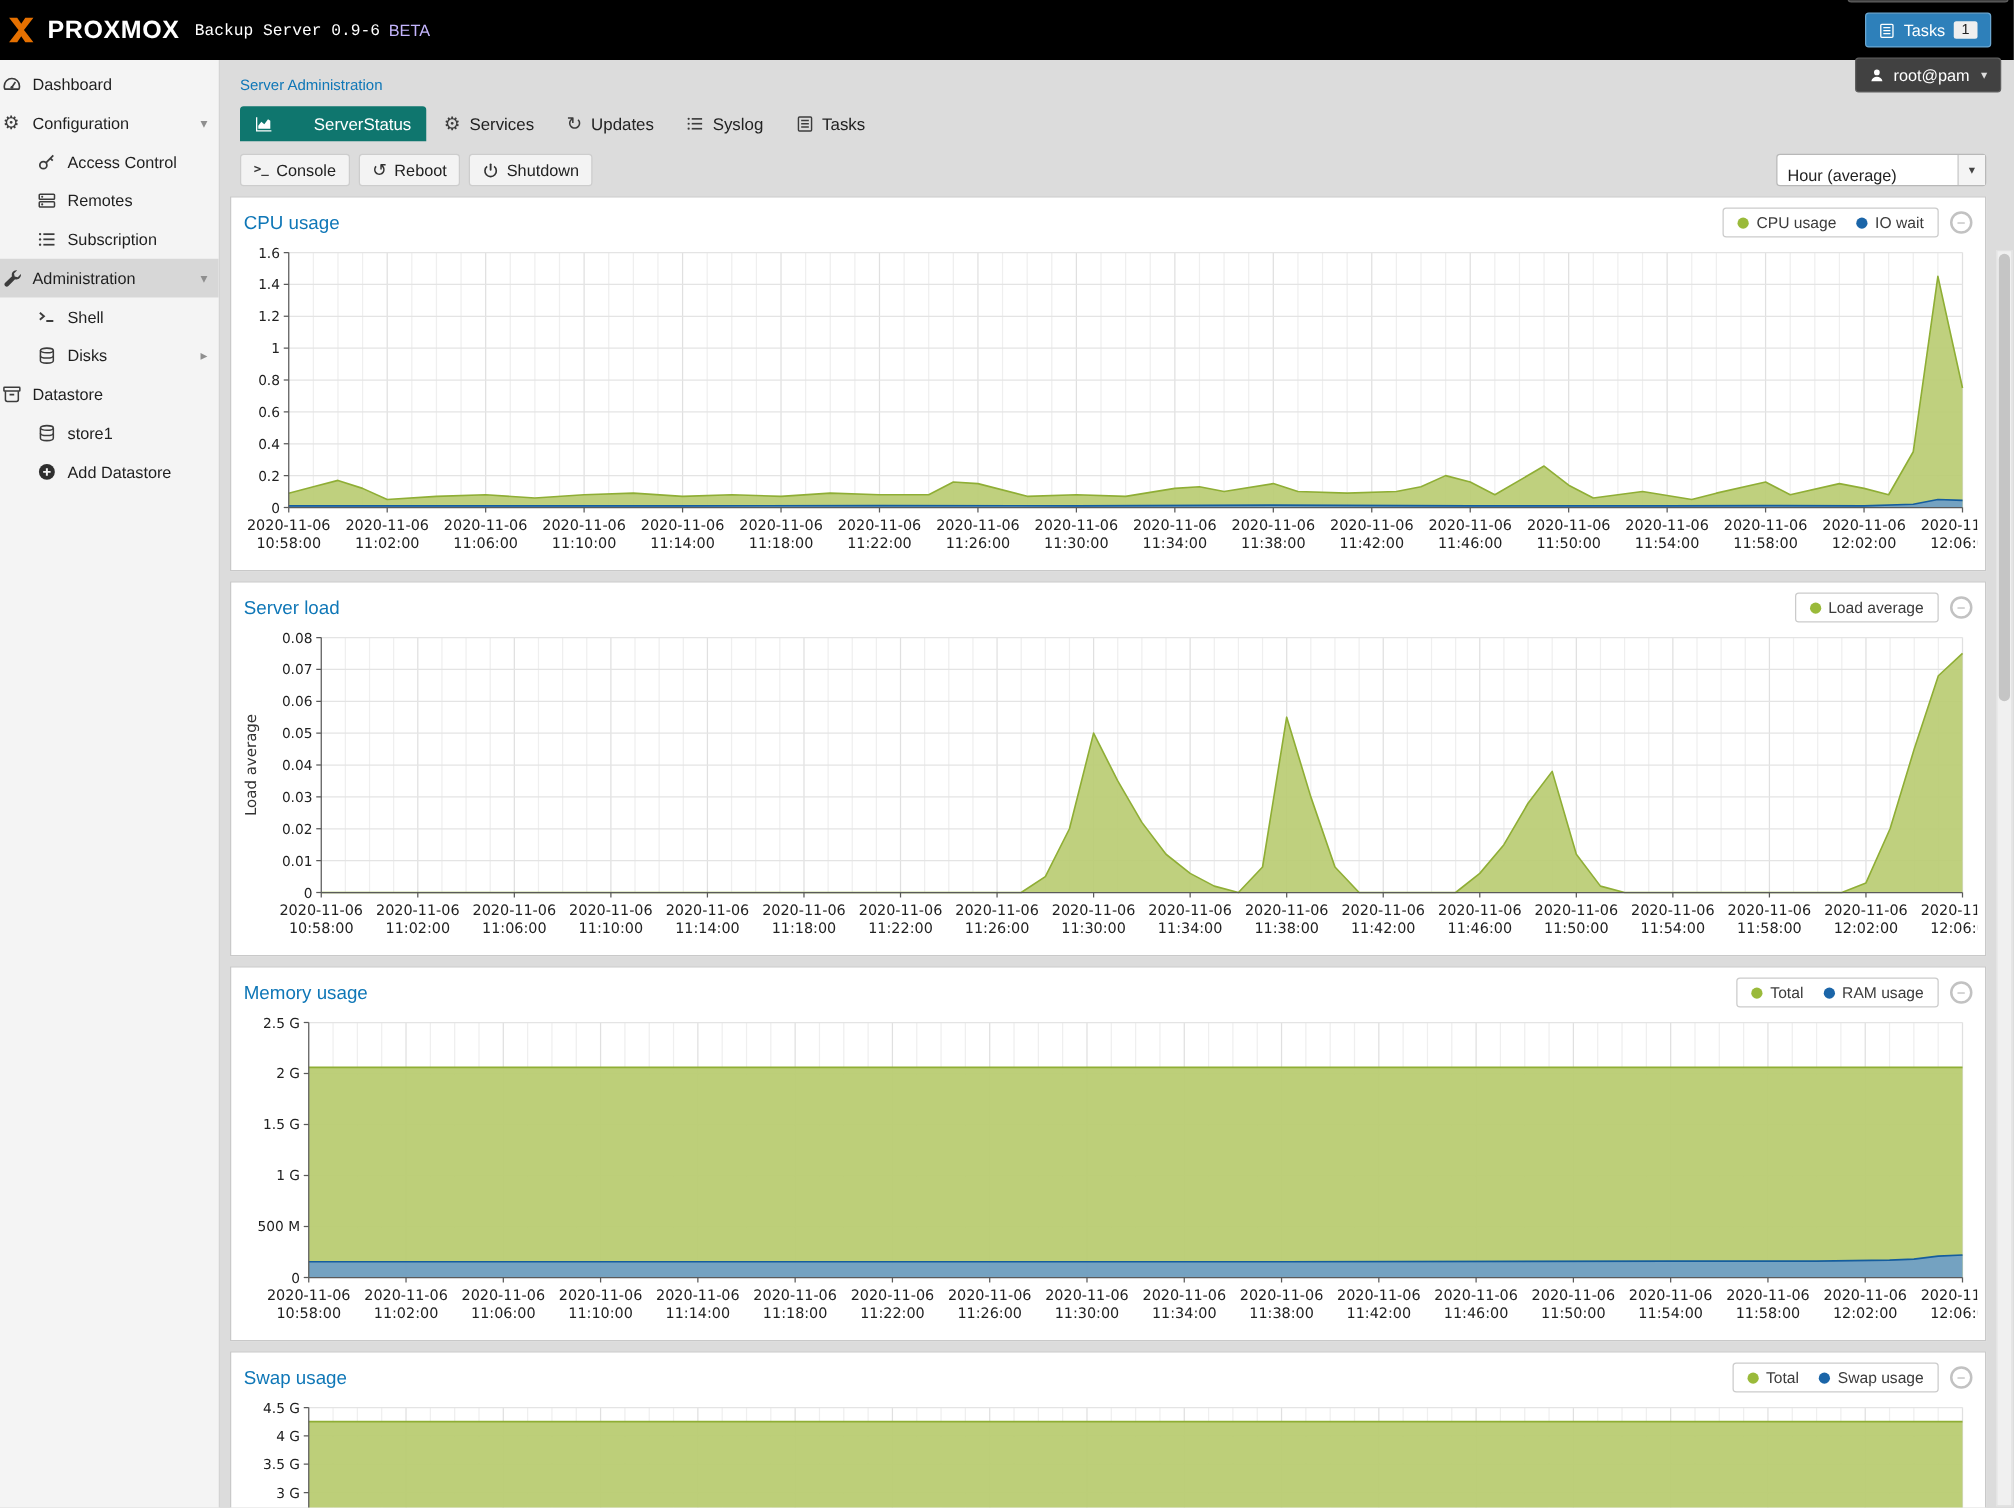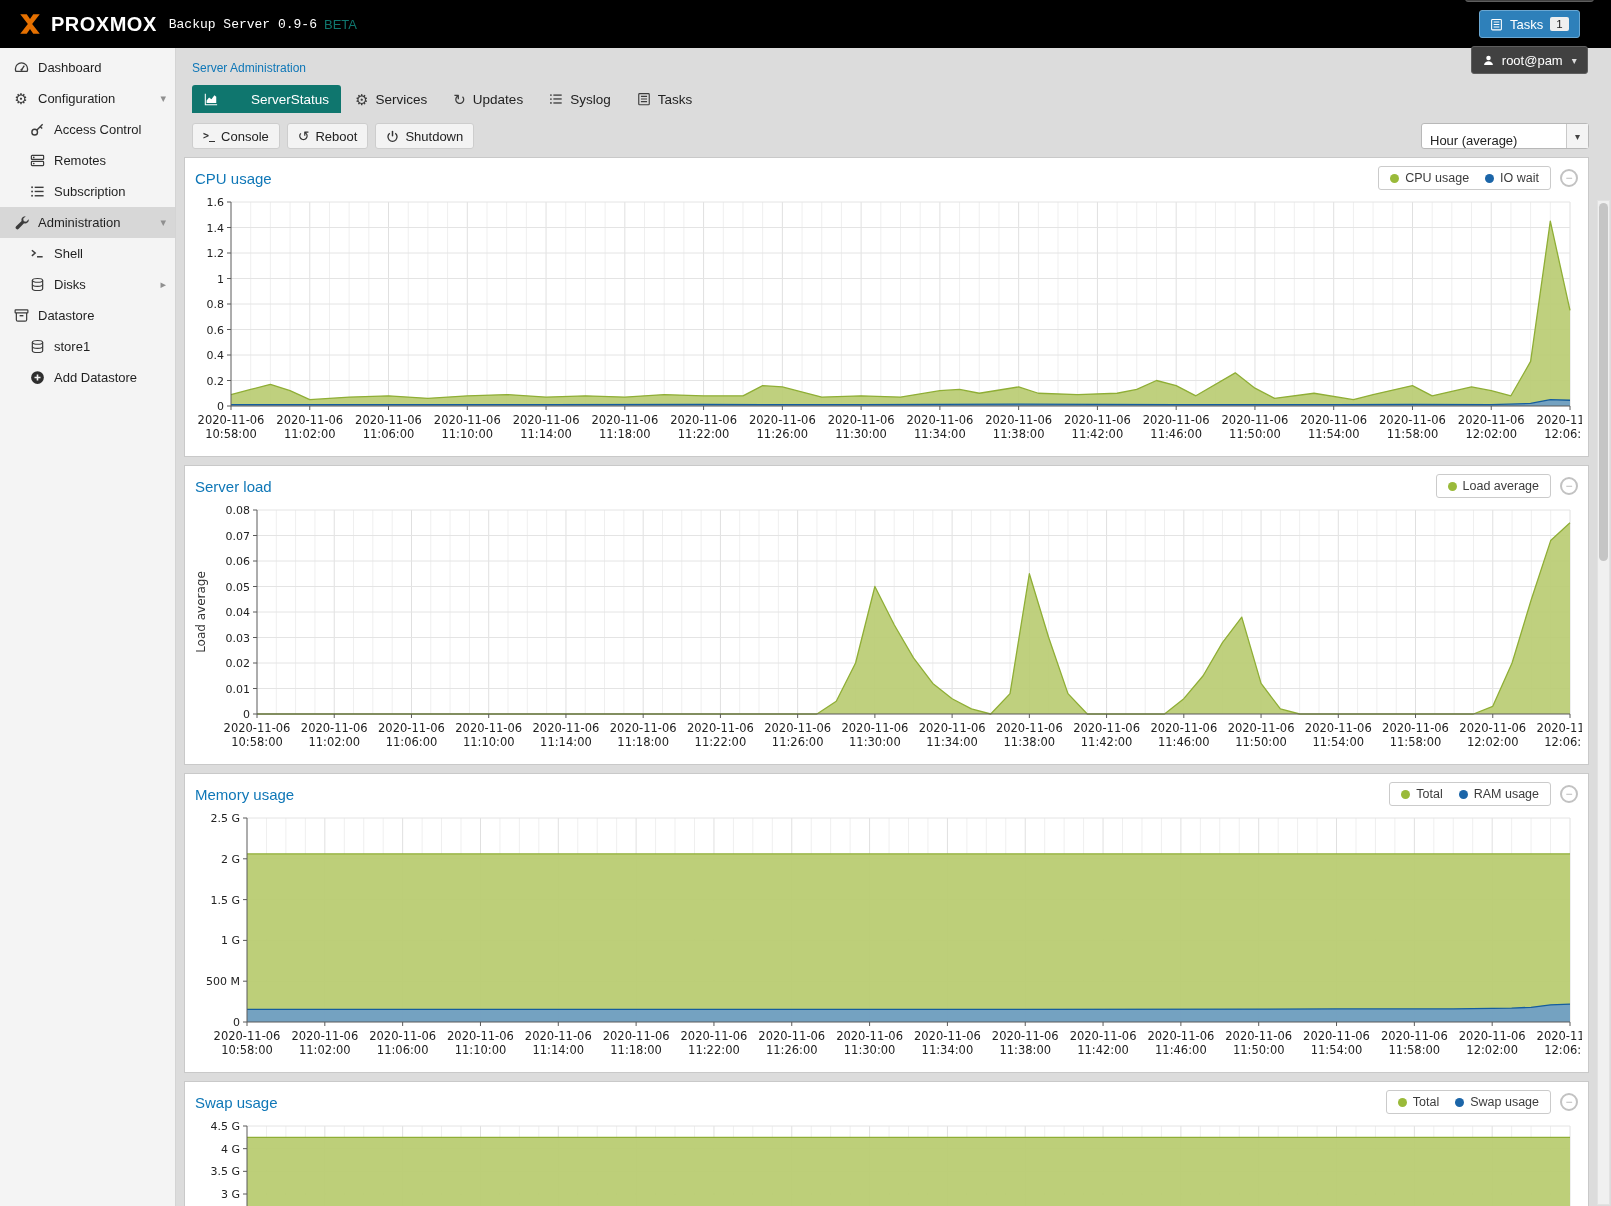--- a/index.html
+++ b/index.html
@@ -6,37 +6,37 @@
   html,body { margin:0; padding:0; }
   body {
     width:1611px; height:1206px; overflow:hidden;
     background:#dcdcdc; color:#1f1f1f;
     font-family:"Liberation Sans", sans-serif; font-size:13px;
   }
   svg { display:block; }
 
   
   .header { position:absolute; left:0; top:0; width:100%; height:48px; background:#000;
-            display:flex; align-items:center; padding:0 17px; z-index:9; }
+            display:flex; align-items:center; padding:0 4px; z-index:9; }
   .logo-mark { display:flex; align-items:center; }
   .brand { color:#fff; font-size:20px; font-weight:bold; letter-spacing:.5px; margin-left:8px; }
   .product { color:#fff; font-size:13px; margin-left:12px;font-family:Liberation Mono, monospace; }
-  .beta { color:#0f766e; margin-left:7px; cursor:pointer; }
+  .beta { color:#c4b5fd; margin-left:7px; cursor:pointer; }
   .header-right { margin-left:auto; display:flex; align-items:center; gap:8px;flex-direction:column; }
   .hbtn { height:28px; background:#414141; border:1px solid #5e5e5e; border-radius:3px;
           color:#fff; display:flex; align-items:center; gap:7px; padding:0 10px; cursor:pointer; }
   .hbtn .hicon { display:inline-flex; color:#fff; }
   .hbtn.tasks { background:#2e80ba; border-color:#6aa7d2; }
   .badge { background:#efefef; color:#222; border-radius:2px; font-size:11.5px; padding:1px 6px; }
   .hcaret { font-size:10px; color:#ddd; margin-left:2px; }
 
   
   .sidebar { position:absolute; top:48px; left:0; width:176px; bottom:0; background:#f4f4f4;
              padding-top:4px; overflow:hidden; border-right:1px solid #d4d4d4; }
-  .side-item { position:relative; height:31px; display:flex; align-items:center; padding-left:12px;
+  .side-item { position:relative; height:31px; display:flex; align-items:center; 
                cursor:pointer; }
   .side-item.lvl1 { padding-left:28px; }
   .side-item.sel { background:#d7d7d7; }
   .sicon { width:18px; height:16px; margin-right:8px; color:#3c3c3c; display:inline-flex;
            align-items:center; justify-content:center; font-size:15px; line-height:1; }
   .sicon svg { width:15px; height:15px; }
   .side-caret { position:absolute; right:9px; color:#8f8f8f; font-size:11px; }
 
   
   .content { position:absolute; left:176px; top:48px; right:0; bottom:0; overflow:hidden; }

